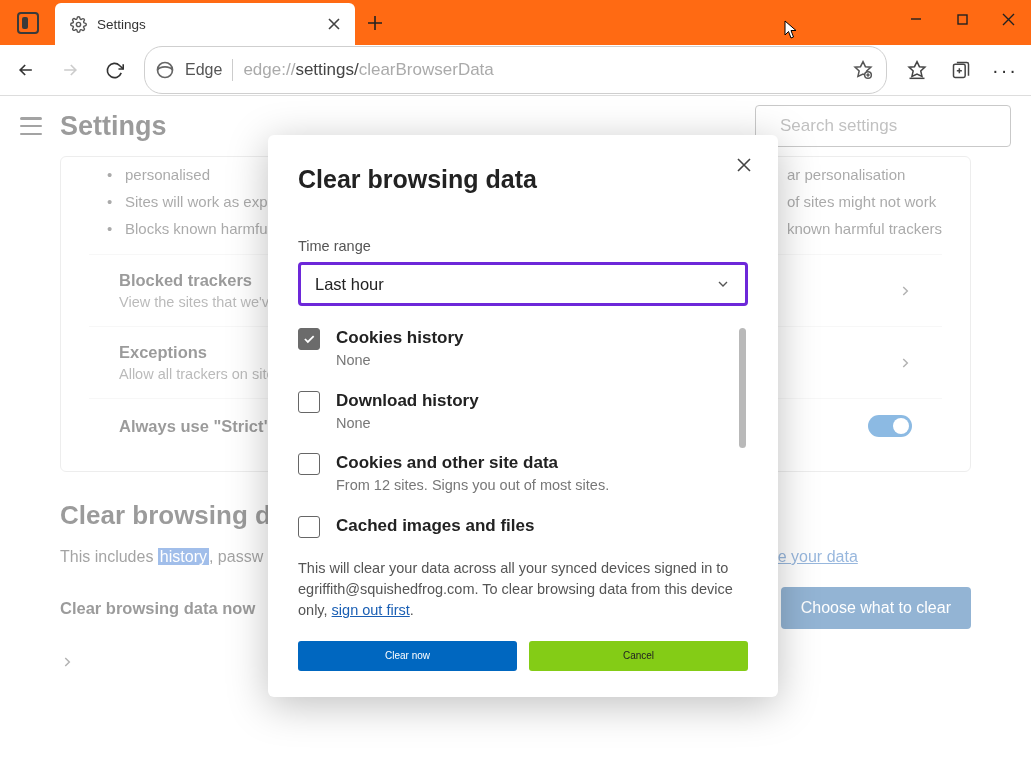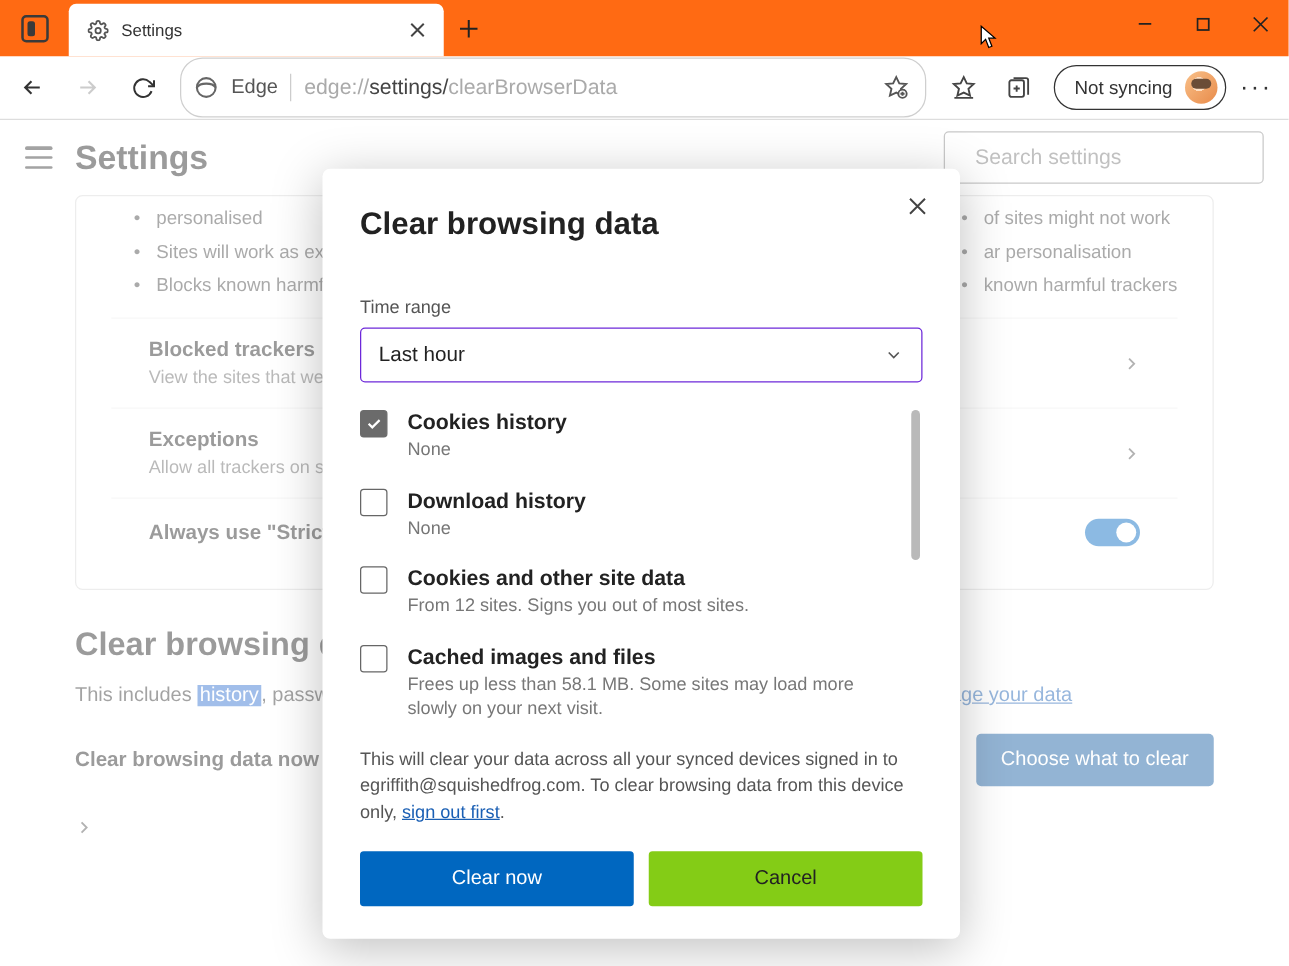--- a/index.html
+++ b/index.html
@@ -63,37 +63,37 @@
   .section-h { font-size:26px; font-weight:600; margin:28px 0 14px; color:#222; }
   .para { font-size:16px; color:#333; line-height:1.5; }
   .link { color:#1a5fb4; text-decoration:underline; cursor:pointer; }
   .hl { background:#2f6fd0; color:#fff; padding:0 2px; }
   .action-row { display:flex; align-items:center; padding:18px 0 0; }
   .action-row .t { font-size:16.5px; font-weight:600; color:#222; flex:1; }
   .primary-btn { background:#10599f; color:#fff; border:none; padding:12px 20px; font-size:16px; border-radius:4px; cursor:pointer; }
 
   
   .overlay { position:absolute; left:0; right:0; top:96px; bottom:0; background:rgba(255,255,255,0.55); }
-  .modal { position:absolute; left:258px; top:135px; width:510px; background:#fff; border-radius:6px; box-shadow:0 8px 40px rgba(0,0,0,0.25); padding:30px 30px 26px; }
+  .modal { position:absolute; left:268px; top:135px; width:510px; background:#fff; border-radius:6px; box-shadow:0 8px 40px rgba(0,0,0,0.25); padding:30px 30px 26px; }
   .modal h2 { font-size:25px; font-weight:600; color:#222; margin-bottom:20px; }
   .modal .close-x { position:absolute; right:20px; top:16px; width:28px; height:28px; display:flex; align-items:center; justify-content:center; color:#444; cursor:pointer; }
   .field-label { font-size:14.5px; color:#555; margin-bottom:8px;margin-top:44px; }
-  .select { height:44px; border:1px solid #6d28d9; border-radius:4px; display:flex; align-items:center; padding:0 14px; justify-content:space-between; cursor:pointer; margin-bottom:22px; }
+  .select { height:44px; border:3px solid #6d28d9; border-radius:4px; display:flex; align-items:center; padding:0 14px; justify-content:space-between; cursor:pointer; margin-bottom:22px; }
   .select span { font-size:16.5px; color:#222; }
   .checks { position:relative; padding-right:18px; max-height:270px; }
   .scroll-thumb { position:absolute; right:2px; top:0; width:7px; height:120px; background:#b9b9b9; border-radius:4px; }
   .check-row { display:flex; gap:16px; margin-bottom:20px; }
   .cb { width:22px; height:22px; border:1.8px solid #666; border-radius:3px; flex-shrink:0; cursor:pointer; display:flex; align-items:center; justify-content:center; }
   .cb.checked { background:#6b6b6b; border-color:#6b6b6b; color:#fff; }
   .check-row .ct { font-size:17px; font-weight:600; color:#222; }
   .check-row .cs { font-size:14.5px; color:#777; margin-top:3px; line-height:1.35; }
   .modal .note { font-size:14.5px; color:#555; line-height:1.45; margin:10px 0 20px; }
   .modal .note a { color:#1a5fb4; text-decoration:underline; cursor:pointer; }
   .modal-btns { display:flex; gap:12px; }
-  .modal-btns button { flex:1; height:44px; font-size:16px; border-radius:3px; cursor:pointer; border:none; }
+  .modal-btns button { flex:1; height:30px; font-size:10px; border-radius:3px; cursor:pointer; border:none; }
   .btn-primary { background:#0067c0; color:#fff; }
   .btn-secondary { background:#84cc16; color:#222; }
 
   svg { display:block; }
 </style>
 </head>
 <body>
 
 <div class="titlebar">
   <div class="titlebar-left">
@@ -183,24 +183,20 @@
         <path d="M3 22h18"></path>
       </svg>
     </div>
   <div class="tool-icon">
       <svg width="20" height="20" viewBox="0 0 24 24" fill="none" stroke="#444" stroke-width="1.8">
         <rect x="3" y="5" width="14" height="16" rx="2"></rect>
         <path d="M7 3h12a2 2 0 0 1 2 2v14"></path>
         <path d="M10 10v6M7 13h6"></path>
       </svg>
     </div>
-  <div class="sync-pill">
-    <span>Not syncing</span>
-    <div class="avatar"></div>
-  </div>
   <div class="more-btn">···</div>
 </div>
 
 <div class="settings-header">
   <div class="hamburger">
       <div></div>
       <div></div>
       <div></div>
     </div>
   <div class="settings-title">Settings</div>
@@ -215,22 +211,22 @@
 
 <div class="content">
   <div class="box" style="padding-top:4px;">
     <div style="display:flex; justify-content:space-between;">
       <ul class="bullets" style="margin-left:18px;">
         <li>personalised</li>
         <li>Sites will work as expe</li>
         <li>Blocks known harmfu</li>
       </ul>
       <ul class="bullets" style="text-align:left;">
+        <li style="list-style:none;">ar personalisation</li>
         <li>of sites might not work</li>
-        <li style="list-style:none;">ar personalisation</li>
         <li>known harmful trackers</li>
       </ul>
     </div>
     <div class="row" style="margin-top:12px;">
       <div class="texts">
         <div class="title">Blocked trackers</div>
         <div class="sub">View the sites that we've bl</div>
       </div>
       <span class="chev">
           <svg width="14" height="14" viewBox="0 0 24 24" fill="none" stroke="#555" stroke-width="2.5">
@@ -318,21 +314,20 @@
       <div class="cb"></div>
       <div>
           <div class="ct">Cookies and other site data</div>
           <div class="cs">From 12 sites. Signs you out of most sites.</div>
         </div>
     </div>
     <div class="check-row">
       <div class="cb"></div>
       <div>
           <div class="ct">Cached images and files</div>
-          <div class="cs">Frees up less than 58.1 MB. Some sites may load more slowly on your next visit.</div>
         </div>
     </div>
   </div>
 
   <p class="note">
     <span>This will clear your data across all your synced devices signed in to egriffith@squishedfrog.com. To clear browsing data from this device only, </span><a>sign out first</a><span>.</span>
   </p>
 
   <div class="modal-btns">
     <button class="btn-primary">Clear now</button>

